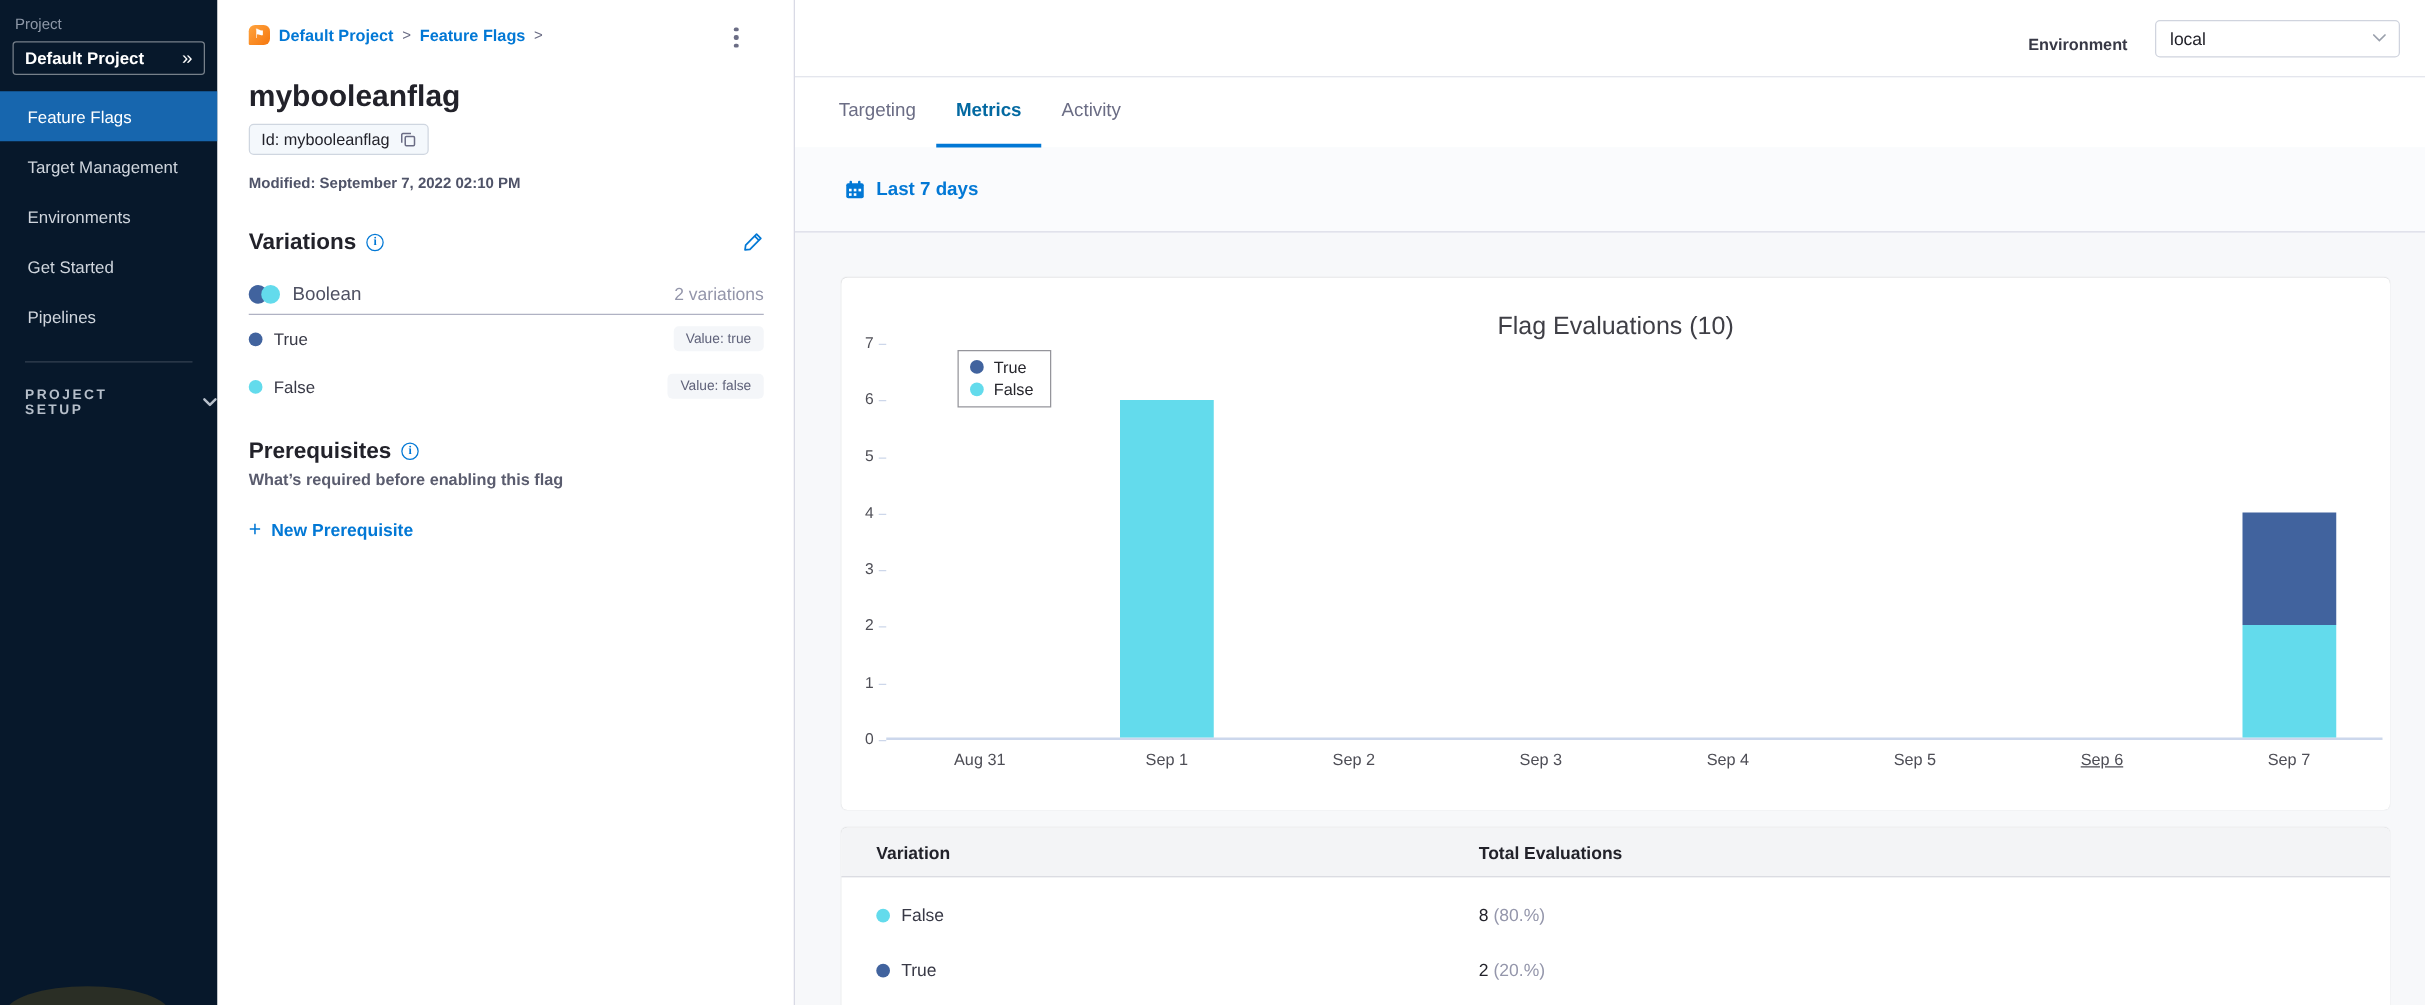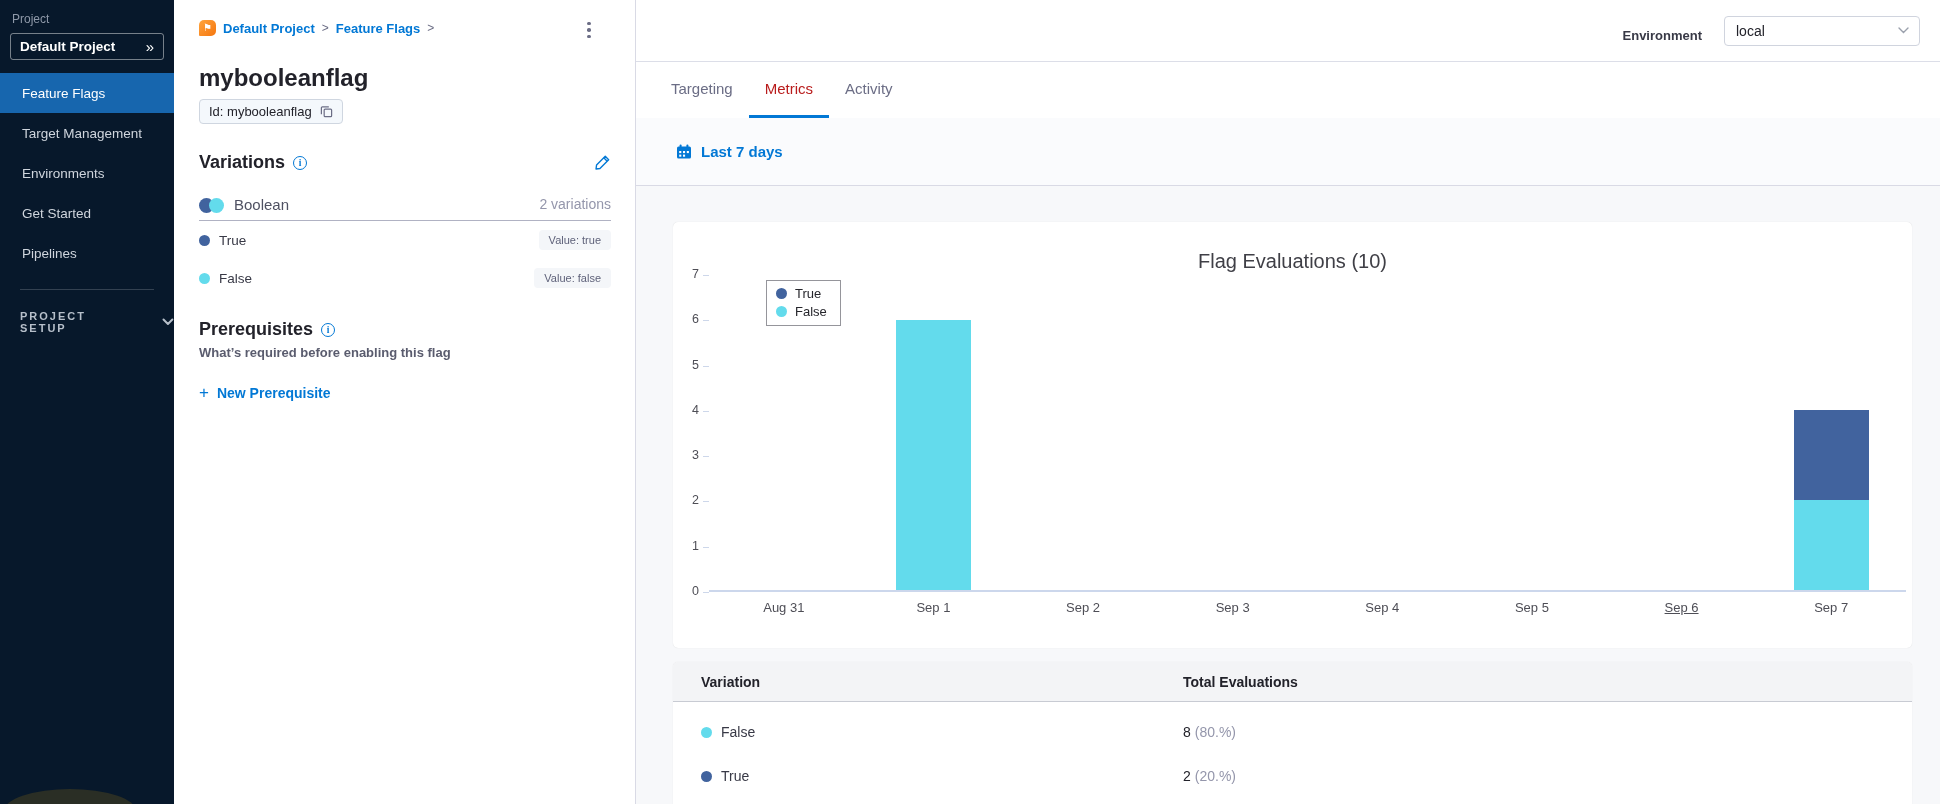--- a/index.html
+++ b/index.html
@@ -36,21 +36,21 @@
   .id-chip { margin-top:7px; display:inline-flex; align-items:center; gap:8px; background:#f4f8fc;
              border:1px solid #cfd6e0; border-radius:4px; padding:4px 9px; }
   .id-chip span { font-size:13px; color:#22222a; }
   .meta { margin-top:13px; font-size:12px; font-weight:600; color:#4f5368; line-height:18px; }
   .sec-head-row { margin-top:28px; display:flex; align-items:center; justify-content:space-between; }
   .sec-head { display:flex; align-items:center; gap:8px; font-size:18px; font-weight:700; color:#22222a; }
   .info-i { width:14px; height:14px; border-radius:50%; border:1.2px solid #0278d5; color:#0278d5;
             font-size:9.5px; font-weight:700; display:inline-flex; align-items:center; justify-content:center; cursor:pointer;
             font-family:"Liberation Serif", serif; }
   .bool-row { margin-top:18px; height:26px; display:flex; align-items:center; justify-content:space-between; }
-  .bool-left { display:flex; align-items:flex-end; gap:10px; }
+  .bool-left { display:flex; align-items:center; gap:10px; }
   .toggle-ic { position:relative; width:25px; height:15px; }
   .toggle-ic i { position:absolute; top:0; width:15px; height:15px; border-radius:50%; }
   .toggle-ic .c1 { left:0; }
   .toggle-ic .c2 { left:10px; }
   .bool-name { font-size:15px; color:#4f5162; }
   .var-count { font-size:14px; color:#9496ab; }
   .var-divider { margin-top:3px; height:1px; background:#b0b2c3; }
   .var-row { margin-top:0; height:38px; display:flex; align-items:center; justify-content:space-between; }
   .var-row:first-of-type { margin-top:12px; }
   .var-left { display:flex; align-items:center; gap:9px; }
@@ -64,21 +64,21 @@
 
   
   .right { position:absolute; left:635px; top:0; width:1305px; height:804px; background:#f7f8fa; border-left:1px solid #d9dae5; }
   .top-strip { height:62px; background:#fff; border-bottom:1px solid #dcdee8; display:flex; align-items:center; justify-content:flex-end; padding-right:20px; }
   .env-label { font-size:13px; font-weight:600; color:#383946; margin-right:22px; position:relative; top:5px; }
   .env-select { width:196px; height:30px; background:#fff; border:1px solid #d0d4de; border-radius:4px;
                 display:flex; align-items:center; justify-content:space-between; padding:0 10px 0 11px; cursor:pointer; }
   .env-select .env-val { font-size:14px; color:#22222a; }
   .tab-bar { height:56px; background:#fff; display:flex; align-items:stretch; padding-left:19px; }
   .tab { display:flex; align-items:center; padding:0 16px; font-size:15px; color:#6b6d85; cursor:pointer; border-bottom:3px solid transparent; }
-  .tab.active { color:#b91c1c; font-weight:400; border-bottom-color:#0278d5; }
+  .tab.active { color:#0369a1; font-weight:700; border-bottom-color:#0278d5; }
   .range-row { height:68px; background:#fafbfd; border-bottom:1px solid #d9dae5; display:flex; align-items:center; padding-left:40px; }
   .range-btn { display:flex; align-items:center; gap:9px; cursor:pointer; }
   .range-btn .rtext { font-size:15px; font-weight:600; color:#0278d5; }
   .content { padding:36px 29px 0 37px; }
 
   .chart-card { width:1239px; height:426px; background:#fff; border-radius:5px; box-shadow:0 0 1px rgba(0,0,0,.15); }
   .chart-title { height:53px; display:flex; align-items:flex-end; justify-content:center; font-size:20px; color:#3f3f46; padding-bottom:2px; }
   .plot-outer { position:relative; height:317px; }
   .y-label { position:absolute; left:0; width:26px; text-align:right; font-size:12.5px; color:#4e4e56; }
   .y-tick { position:absolute; left:30px; width:6px; height:1px; background:#cdd7ea; }
@@ -157,20 +157,21 @@
 
     <div class="id-chip">
       <span>Id: mybooleanflag</span>
       <svg width="13" height="13" viewBox="0 0 14 14">
         <rect x="4.5" y="4.5" width="8" height="8" rx="1" fill="none" stroke="#6b6d85" stroke-width="1.3"></rect>
         <path d="M9.5 2 H2.5 a1 1 0 0 0 -1 1 V10" fill="none" stroke="#6b6d85" stroke-width="1.3"></path>
       </svg>
     </div>
 
     <div class="meta">
+      <div>Modified: September 7, 2022 02:10 PM</div>
     </div>
 
     <div class="sec-head-row">
       <div class="sec-head">
         <span>Variations</span>
         <span class="info-i">i</span>
       </div>
       <svg width="17" height="17" viewBox="0 0 16 16">
         <path d="M10.6 2.2 L13.8 5.4 L5.6 13.6 L1.9 14.1 L2.4 10.4 Z" fill="none" stroke="#0278d5" stroke-width="1.3" stroke-linejoin="round"></path>
         <path d="M9.2 3.6 L12.4 6.8" fill="none" stroke="#0278d5" stroke-width="1.3"></path>

